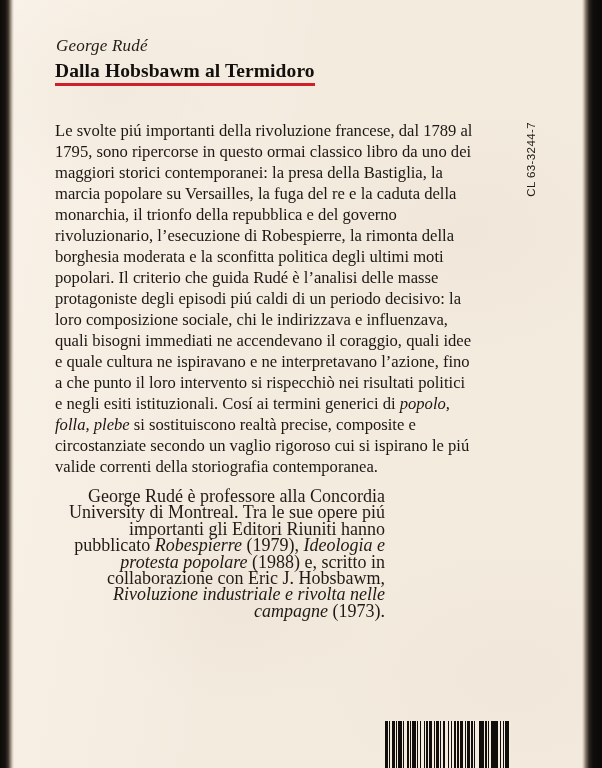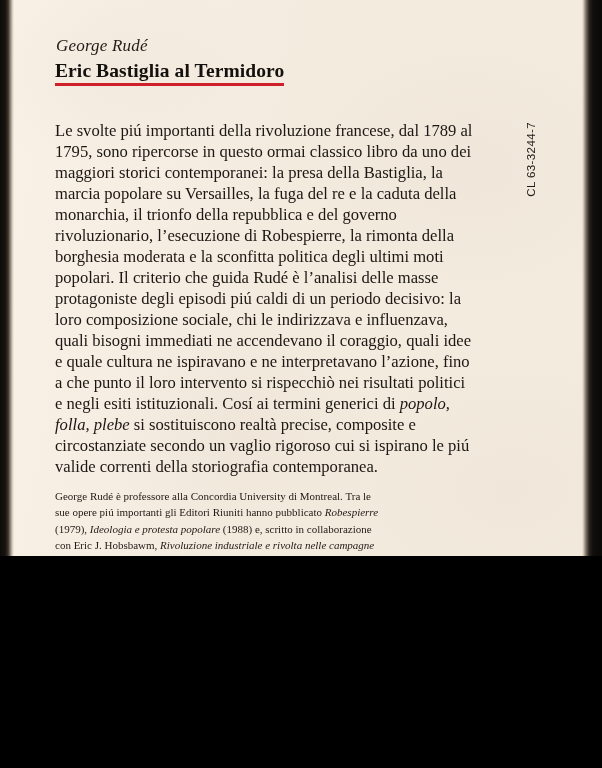--- a/index.html
+++ b/index.html
@@ -10,21 +10,21 @@
   body {
     width: 602px;
     height: 768px;
     overflow: hidden;
     font-family: "Liberation Serif", serif;
   }
 
   #cover {
     position: relative;
     width: 602px;
-    height: 556px;
+    height: 768px;
     background: #f4ebdf;
     overflow: hidden;
   }
 
   
   #paper-texture {
     position: absolute;
     inset: 0;
     pointer-events: none;
     background:
@@ -105,23 +105,24 @@
   #blurb .em {
     font-style: italic;
   }
 
   #bio {
     position: absolute;
     left: 55px;
     top: 488px;
     width: 330px;
     font-family: "Liberation Serif", serif;
-    font-size: 11px;
+    font-size: 18px;
     line-height: 16.4px;
     color: #1f1a15;
+    text-align: right;
   }
   #bio .em {
     font-style: italic;
   }
 
   #catalog-code {
     position: absolute;
     left: 525px;
     top: 122px;
     width: 18px;
@@ -177,21 +178,21 @@
 
 <div id="cover">
 
   <div id="paper-texture"></div>
 
   <div class="content">
 
     <div id="author">George Rudé</div>
 
     <div id="title-wrap">
-      <div id="title">Eric Bastiglia al Termidoro</div>
+      <div id="title">Dalla Hobsbawm al Termidoro</div>
       <div id="title-underline"></div>
     </div>
 
     <div id="blurb"><span>Le svolte piú importanti della rivoluzione francese, dal 1789 al 1795, sono ripercorse in questo ormai classico libro da uno dei maggiori storici contemporanei: la presa della Bastiglia, la marcia popolare su Versailles, la fuga del re e la caduta della monarchia, il trionfo della repubblica e del governo rivoluzionario, l’esecuzione di Robespierre, la rimonta della borghesia moderata e la sconfitta politica degli ultimi moti popolari. Il criterio che guida Rudé è l’analisi delle masse protagoniste degli episodi piú caldi di un periodo decisivo: la loro composizione sociale, chi le indirizzava e influenzava, quali bisogni immediati ne accendevano il coraggio, quali idee e quale cultura ne ispiravano e ne interpretavano l’azione, fino a che punto il loro intervento si rispecchiò nei risultati politici e negli esiti istituzionali. Cosí ai termini generici di </span><span class="em">popolo, folla, plebe</span><span> si sostituiscono realtà precise, composite e circostanziate secondo un vaglio rigoroso cui si ispirano le piú valide correnti della storiografia contemporanea.</span></div>
 
     <div id="bio"><span>George Rudé è professore alla Concordia University di Montreal. Tra le sue opere piú importanti gli Editori Riuniti hanno pubblicato </span><span class="em">Robespierre</span><span> (1979), </span><span class="em">Ideologia e protesta popolare</span><span> (1988) e, scritto in collaborazione con Eric J. Hobsbawm, </span><span class="em">Rivoluzione industriale e rivolta nelle campagne</span><span> (1973).</span></div>
 
     <div id="catalog-code"><span>CL 63-3244-7</span></div>
 
 

